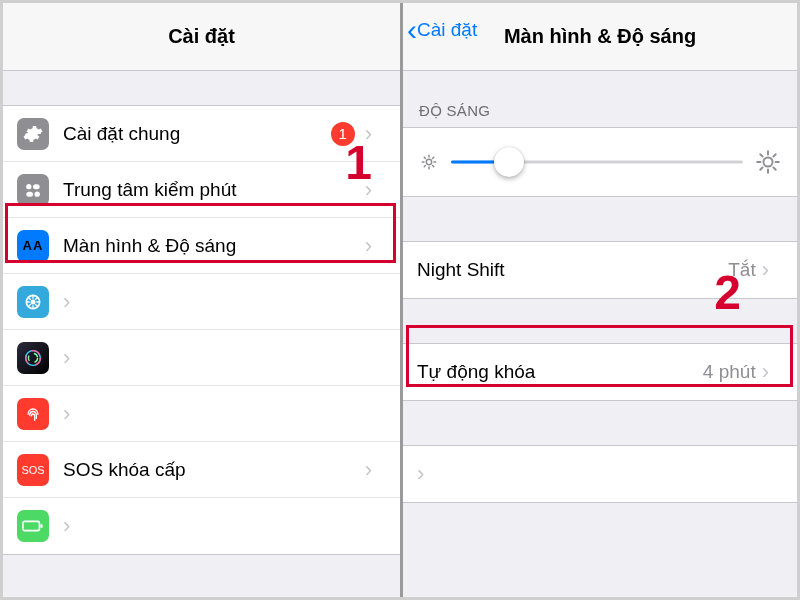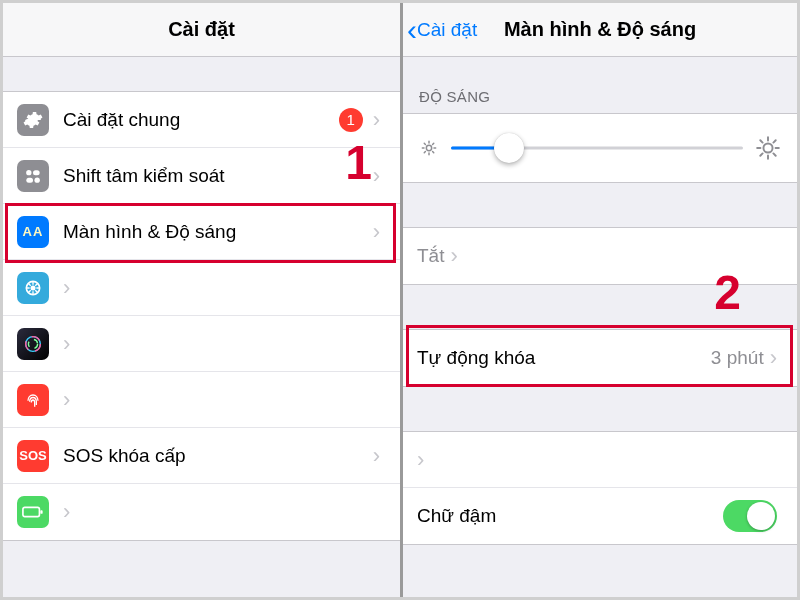--- a/index.html
+++ b/index.html
@@ -3,32 +3,32 @@
 <meta charset="utf-8">
 <style>
   * { box-sizing: border-box; margin: 0; padding: 0; }
   html, body { width: 800px; height: 600px; overflow: hidden; font-family: -apple-system, "Helvetica Neue", Arial, sans-serif; }
   .frame { width: 800px; height: 600px; border: 3px solid #cfcfcf; display: flex; background: #efeff4; }
   .pane { height: 100%; background: #efeff4; position: relative; overflow: hidden; }
   .pane-left { width: 400px; border-right: 3px solid #9a9a9a; }
   .pane-right { flex: 1; }
 
   
-  .hdr { height: 54px; display: flex; align-items: center; justify-content: center; background: #f7f7f8; border-bottom: 1px solid #c8c7cc; position: relative; }
+  .hdr { height: 68px; display: flex; align-items: center; justify-content: center; background: #f7f7f8; border-bottom: 1px solid #c8c7cc; position: relative; }
   .hdr-title { font-size: 20px; font-weight: 700; color: #000; }
   .hdr-back { position: absolute; left: 4px; top: 0; height: 54px; display: flex; align-items: center; color: #007aff; font-size: 19px; font-weight: 400; cursor: pointer; }
   .hdr-back .chev { font-size: 30px; line-height: 1; margin-right: 0px; font-weight: 300; }
   .hdr-title-r { font-size: 20px; font-weight: 700; color: #000; }
 
   
   .group-label { height: 56px; display: flex; align-items: flex-end; padding: 0 16px 8px; color: #6d6d72; font-size: 15px; letter-spacing: .3px; }
 
   
   .list { background: #fff; border-top: 1px solid #c8c7cc; border-bottom: 1px solid #c8c7cc; }
-  .row { display: flex; align-items: center; height: 56px; padding: 0 20px 0 14px; border-bottom: 1px solid #e5e5ea; position: relative; cursor: pointer; }
+  .row { display: flex; align-items: center; height: 56px; padding: 0 28px 0 14px; border-bottom: 1px solid #e5e5ea; position: relative; cursor: pointer; }
   .row:last-child { border-bottom: none; }
   .row .icon { width: 32px; height: 32px; border-radius: 7px; margin-right: 14px; display: flex; align-items: center; justify-content: center; flex-shrink: 0; }
   .row .label { flex: 1; font-size: 19px; color: #000; }
   .row .value { font-size: 19px; color: #8e8e93; margin-right: 6px; }
   .row .disc { color: #c7c7cc; font-size: 22px; font-weight: 300; }
   .row .badge { background: #ff3b30; color: #fff; min-width: 24px; height: 24px; border-radius: 12px; display: flex; align-items: center; justify-content: center; font-size: 15px; margin-right: 10px; }
 
   
   .hl { position: absolute; border: 3px solid #d6002e; pointer-events: none; }
 
@@ -82,27 +82,27 @@
 
       <div class="row">
         <div class="icon" style="background:#8e8e93">
           <svg width="20" height="20" viewBox="0 0 24 24">
               <circle cx="7" cy="8" r="3.2" fill="#fff"></circle>
               <rect x="12" y="5" width="8" height="6" rx="3" fill="#fff"></rect>
               <rect x="4" y="14" width="8" height="6" rx="3" fill="#fff"></rect>
               <circle cx="17" cy="17" r="3.2" fill="#fff"></circle>
             </svg>
         </div>
-        <span class="label">Shift tâm kiểm soát</span>
+        <span class="label">Trung tâm kiểm phút</span>
         <span class="disc">›</span>
       </div>
 
       <div class="row">
         <div class="icon" style="background:#007aff">
-          <span style="color:#fef9c3; font-size:13px; font-weight:600; letter-spacing:1px;text-align:right;">AA</span>
+          <span style="color:#000000; font-size:13px; font-weight:600; letter-spacing:1px;text-align:right;">AA</span>
         </div>
         <span class="label">Màn hình &amp; Độ sáng</span>
         <span class="disc">›</span>
       </div>
 
       <div class="row">
         <div class="icon" style="background:#34aadc">
           <svg width="20" height="20" viewBox="0 0 24 24" fill="#fff">
               <circle cx="12" cy="12" r="8" fill="none" stroke="#fff" stroke-width="2"></circle>
               <circle cx="12" cy="12" r="3" fill="#fff"></circle>
@@ -129,21 +129,21 @@
               <path d="M6 13c0-4 2.5-7 6-7s6 3 6 7"></path>
               <path d="M8 14c0-3 1.7-5 4-5s4 2 4 5v4"></path>
               <path d="M10 15c0-2 .9-3 2-3s2 1 2 3v5"></path>
             </svg>
         </div>
         <span class="disc">›</span>
       </div>
 
       <div class="row">
         <div class="icon" style="background:#ff3b30">
-          <span style="color:#fff; font-size:13px; font-weight:700;">SOS</span>
+          <span style="color:#fff; font-size:11px; font-weight:400;">SOS</span>
         </div>
         <span class="label">SOS khóa cấp</span>
         <span class="disc">›</span>
       </div>
 
       <div class="row">
         <div class="icon" style="background:#4cd964">
           <svg width="22" height="14" viewBox="0 0 24 14">
               <rect x="1" y="2" width="18" height="10" rx="2" fill="none" stroke="#fff" stroke-width="1.8"></rect>
               <rect x="20" y="5" width="2.5" height="4" rx="1" fill="#fff"></rect>
@@ -186,46 +186,41 @@
             <circle cx="12" cy="12" r="4.2"></circle>
             <path d="M12 2v3M12 19v3M2 12h3M19 12h3M4.9 4.9l2.1 2.1M17 17l2.1 2.1M4.9 19.1l2.1-2.1M17 7l2.1-2.1"></path>
           </svg>
       </span>
     </div>
 
     <div class="spacer"></div>
 
     <div class="list">
       <div class="row">
+        <span class="label">Night Shift</span>
         <span class="value">Tắt</span>
         <span class="disc">›</span>
       </div>
     </div>
 
     <div class="spacer"></div>
 
     <div class="list">
       <div class="row">
         <span class="label">Tự động khóa</span>
-        <span class="value">3 phút</span>
+        <span class="value">4 phút</span>
         <span class="disc">›</span>
       </div>
     </div>
 
     <div class="spacer"></div>
 
     <div class="list">
       <div class="row">
         <span class="disc">›</span>
-      </div>
-      <div class="row">
-        <span class="label">Chữ đậm</span>
-        <div class="toggle on">
-            <div class="tk"></div>
-          </div>
       </div>
     </div>
 
     <div class="hl" style="left:3px; right:4px; top:322px; height:62px;"></div>
     <div class="step" style="right:56px; top:262px;">2</div>
   </div>
 
 </div>
 
 </body></html>

